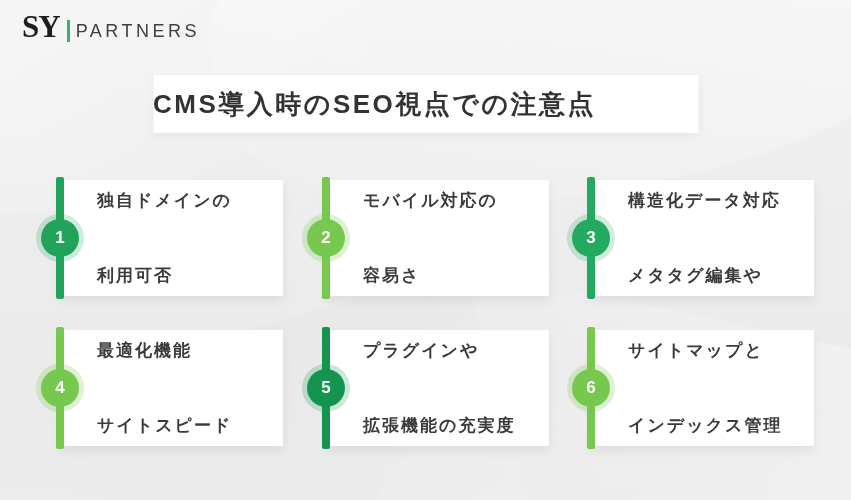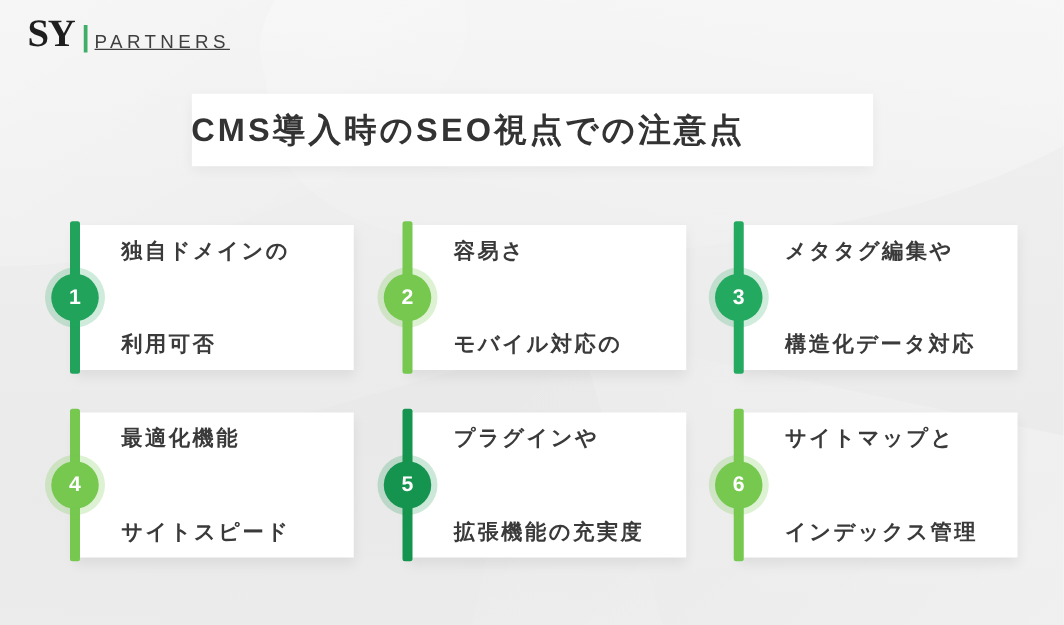--- a/index.html
+++ b/index.html
@@ -23,21 +23,21 @@
         transform:rotate(-16deg);}
   .bg-d{bottom:-120px;right:-160px;width:620px;height:300px;
         background:linear-gradient(300deg,rgba(255,255,255,0.45),rgba(255,255,255,0));
         transform:rotate(12deg);}
 
   
   .logo{position:absolute;left:22px;top:12px;display:flex;align-items:flex-end;height:30px;}
   .logo-sy{font-family:"Liberation Serif","DejaVu Serif",serif;font-weight:bold;
            font-size:31px;line-height:30px;color:#1e1e1e;letter-spacing:-1px;}
   .logo-divider{width:3px;height:22px;background:var(--logo-green,#3fae68);margin:2px 6px 0 7px;}
-  .logo-word{font-size:15px;color:#3f3f3f;letter-spacing:3.5px;margin-top:3px;text-decoration:underline;}
+  .logo-word{font-size:18px;color:#3f3f3f;letter-spacing:3.5px;margin-top:3px;}
 
   
   .banner{position:absolute;left:50%;transform:translateX(-50%);
           top:75px;width:545px;height:58px;background:#ffffff;
           box-shadow:0 3px 10px rgba(0,0,0,0.05);
           display:flex;align-items:center;}
   .banner h1{margin:0;font-size:26px;font-weight:bold;color:#333333;letter-spacing:2.5px;}
 
   
   .card{position:absolute;width:223px;height:116px;background:#ffffff;
@@ -81,31 +81,31 @@
     <div class="card-text">
       <div>独自ドメインの</div>
       <div>利用可否</div>
     </div>
   </article>
 
   <article class="card" style="left: 326px; top: 180px; --accent: #76c84f; --halo: rgba(118,200,79,0.25);">
     <span class="bar"></span>
     <span class="badge">2</span>
     <div class="card-text">
+      <div>モバイル対応の</div>
       <div>容易さ</div>
-      <div>モバイル対応の</div>
     </div>
   </article>
 
   <article class="card" style="left: 591px; top: 180px; --accent: #24aa60; --halo: rgba(36,170,96,0.22);">
     <span class="bar"></span>
     <span class="badge">3</span>
     <div class="card-text">
+      <div>構造化データ対応</div>
       <div>メタタグ編集や</div>
-      <div>構造化データ対応</div>
     </div>
   </article>
 
   <article class="card" style="left: 60px; top: 330px; --accent: #76c84f; --halo: rgba(118,200,79,0.25);">
     <span class="bar"></span>
     <span class="badge">4</span>
     <div class="card-text">
       <div>最適化機能</div>
       <div>サイトスピード</div>
     </div>

